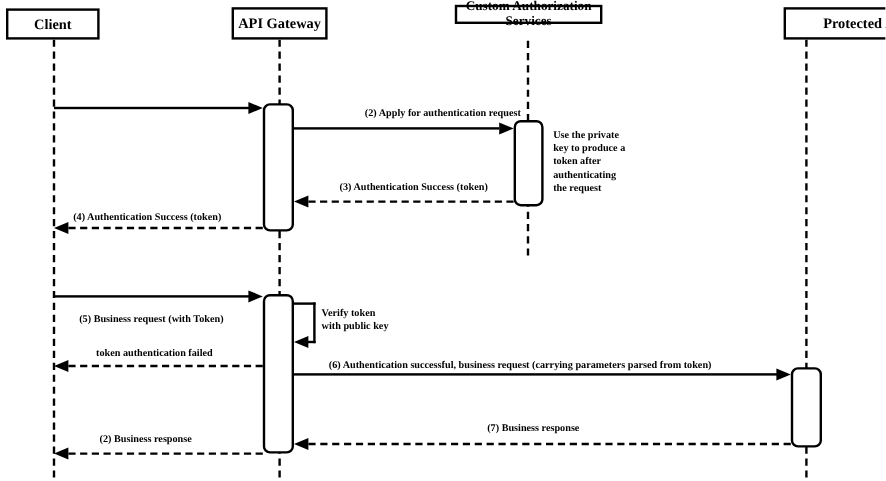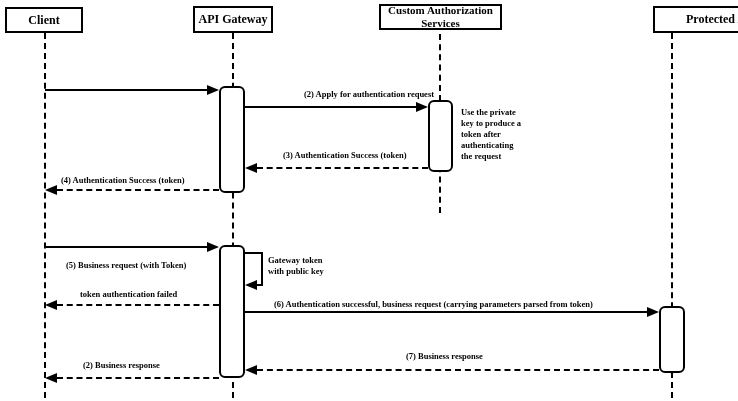--- a/index.html
+++ b/index.html
@@ -92,21 +92,21 @@
 <body>
 
 <div id="canvas">
 
   <div class="box" style="left:5px; top:7px; width:78px; height:26px;">
     <span>Client</span>
   </div>
   <div class="box" style="left:193px; top:6px; width:80px; height:27px;">
     <span>API Gateway</span>
   </div>
-  <div class="box small-text" style="left:379px; top:4px; width:123px; height:26px;justify-content:center;">
+  <div class="box small-text" style="left:379px; top:4px; width:123px; height:16px;justify-content:center;">
     <span>Custom Authorization Services</span>
   </div>
   <div class="box" style="left:632px; top:6px; width:138px; height:27px;margin-left:21px;">
     <span>Protected API</span>
   </div>
 
   <div class="lifeline" style="left:44px; top:33px; height:365px;"></div>
   <div class="lifeline" style="left:232px; top:33px; height:365px;"></div>
   <div class="lifeline" style="left:439px; top:34px; height:179px;"></div>
   <div class="lifeline" style="left:671px; top:33px; height:365px;"></div>
@@ -138,21 +138,21 @@
   <div class="head-l" style="left:45px; top:185px;"></div>
 
   <div class="msg-label" style="left:66px; top:231px;margin-top:29px;">(5) Business request (with Token)</div>
   <div class="hline" style="left:45px; top:246px; width:163px;"></div>
   <div class="head-r" style="left:207px; top:242px;"></div>
 
   <div class="hline" style="left:245px; top:252px; width:18px;"></div>
   <div class="vline" style="left:261px; top:252px; height:34px;"></div>
   <div class="hline" style="left:255px; top:284px; width:8px;"></div>
   <div class="head-l" style="left:245px; top:280px;"></div>
-  <div class="note" style="left:268px; top:255px;">Gateway token
+  <div class="note" style="left:268px; top:255px;">Verify token
 with public key</div>
 
   <div class="msg-label" style="left:80px; top:289px;">token authentication failed</div>
   <div class="hline dashed" style="left:57px; top:304px; width:162px;"></div>
   <div class="head-l" style="left:45px; top:300px;"></div>
 
   <div class="msg-label" style="left:274px; top:299px;">(6) Authentication successful, business request (carrying parameters parsed from token)</div>
   <div class="hline" style="left:245px; top:311px; width:403px;"></div>
   <div class="head-r" style="left:647px; top:307px;"></div>
 

